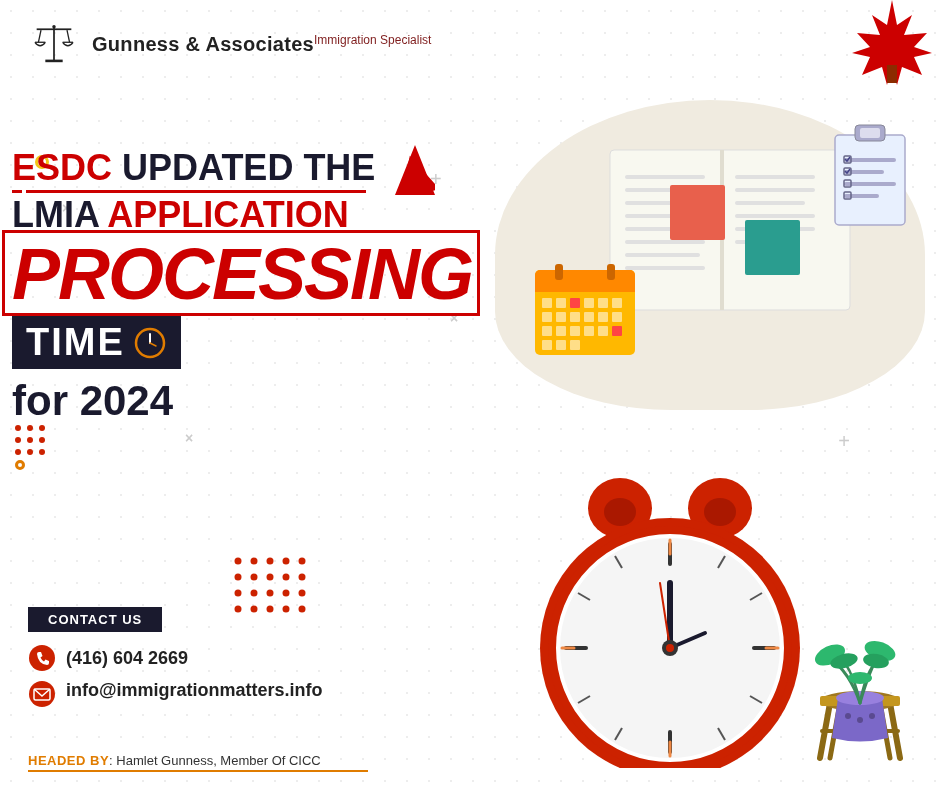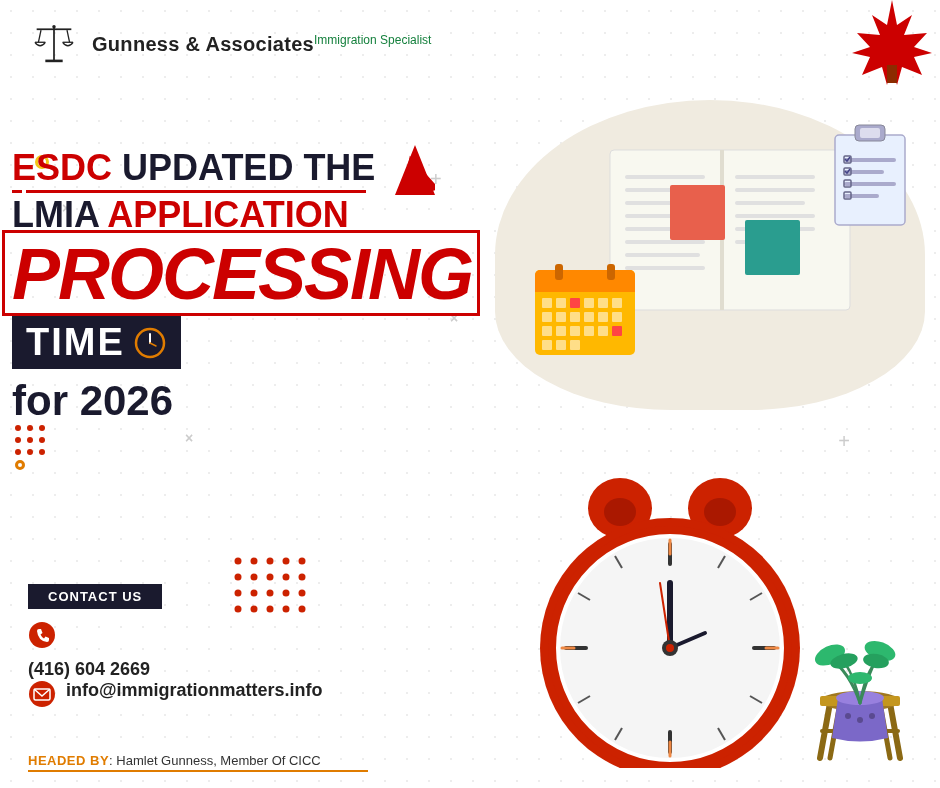--- a/index.html
+++ b/index.html
@@ -55,21 +55,21 @@
 
     .logo-name {
       font-size: 20px;
       font-weight: 700;
       color: #222;
       letter-spacing: 0.3px;
     }
 
     .logo-subtitle {
       font-size: 12px;
-      color: #15803d;
+      color: #7f1d1d;
       font-weight: 500;
     }
 
     .deco-yellow-circle {
       position: absolute;
       width: 14px;
       height: 14px;
       border: 3px solid #f5c518;
       border-radius: 50%;
       z-index: 2;
@@ -400,31 +400,31 @@
         <span style="font-size:38px;font-weight:900;color:#ffffff;text-transform:uppercase;letter-spacing:2px;font-family:Arial Black,Arial,sans-serif;">TIME</span>
         <svg width="34" height="34" viewBox="0 0 34 34">
           <circle cx="17" cy="17" r="14" fill="none" stroke="#e07c00" stroke-width="2.5"></circle>
           <circle cx="17" cy="17" r="12" fill="#1a1a2e"></circle>
           <line x1="17" y1="17" x2="17" y2="8" stroke="#fff" stroke-width="2" stroke-linecap="round"></line>
           <line x1="17" y1="17" x2="23" y2="20" stroke="#e07c00" stroke-width="1.5" stroke-linecap="round"></line>
         </svg>
       </div>
     </div>
     
-    <div style="font-size:42px;font-weight:900;color:#1a1a2e;margin-top:8px;font-family:Arial Black,Arial,sans-serif;">for 2026</div>
+    <div style="font-size:42px;font-weight:900;color:#1a1a2e;margin-top:8px;font-family:Arial Black,Arial,sans-serif;">for 2024</div>
   </div>
 
   <div class="contact-section">
     
     <div style="background:#1a1a2e;color:#ffffff;font-size:13px;font-weight:700;padding:5px 20px;letter-spacing:1px;display:inline-block;margin-bottom:12px;">
       <span>CONTACT US</span>
     </div>
 
     
-    <div style="display:flex;gap:10px;flex-direction:column;">
+    <div style="display:flex;align-items:center;gap:10px;margin-bottom:8px;">
       <svg width="28" height="28" viewBox="0 0 28 28">
         <circle cx="14" cy="14" r="13" fill="#cc2200"></circle>
         <path d="M9 10 Q9 8 11 8 L13 8 L14.5 12 L12.5 13.5 Q13.5 16 16 17.5 L17.5 15.5 L21 17 L21 19 Q21 21 19 21 Q10 20 9 10 Z" fill="white"></path>
       </svg>
       <span style="font-size:18px;font-weight:600;color:#222;">(416) 604 2669</span>
     </div>
 
     
     <div style="display:flex;align-items:flex-start;gap:10px;">
       <svg width="28" height="28" viewBox="0 0 28 28">

